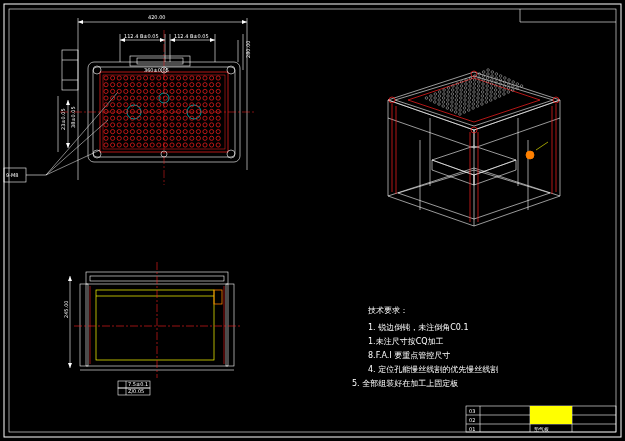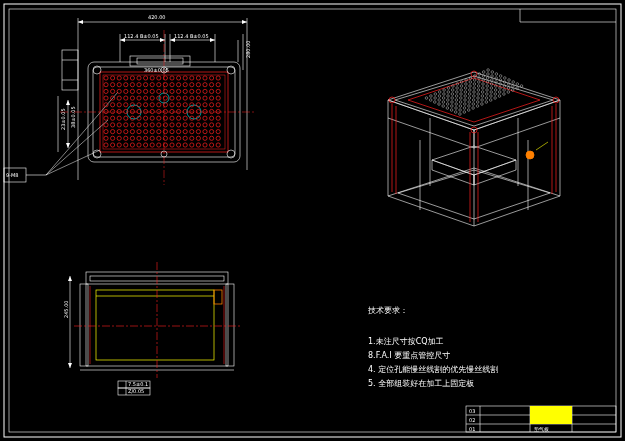--- a/index.html
+++ b/index.html
@@ -526,24 +526,25 @@
   <div class="txt" style="left:60px;top:130px;transform:rotate(-90deg);transform-origin:left top;">23±0.05</div>
   <div class="txt" style="left:70px;top:128px;transform:rotate(-90deg);transform-origin:left top;">38±0.05</div>
   <div class="txt" style="left:144px;top:67px;">360±0.05</div>
   <div class="txt" style="left:6px;top:172px;">9-M8</div>
 
   <div class="txt" style="left:63px;top:318px;transform:rotate(-90deg);transform-origin:left top;">245.00</div>
   <div class="txt" style="left:128px;top:381px;">7.5±0.1</div>
   <div class="txt" style="left:128px;top:388px;">Z/0.05</div>
 
   <div class="note" style="left:368px;top:305px;">技术要求：</div>
+  <div class="note" style="left:368px;top:322px;">1. 锐边倒钝，未注倒角C0.1</div>
   <div class="note" style="left:368px;top:336px;">1.未注尺寸按CQ加工</div>
   <div class="note" style="left:368px;top:350px;">8.F.A.I 要重点管控尺寸</div>
   <div class="note" style="left:368px;top:364px;">4. 定位孔能慢丝线割的优先慢丝线割</div>
-  <div class="note" style="left:368px;top:378px;">5. 全部组装好在加工上固定板</div>
+  <div class="note" style="left:352px;top:378px;">5. 全部组装好在加工上固定板</div>
 
   <svg width="625" height="441">
     <g stroke="#ffffff" stroke-width="0.6" fill="none">
       <rect x="466" y="406" width="150" height="26"></rect>
       <line x1="466" y1="415" x2="616" y2="415"></line>
       <line x1="466" y1="424" x2="616" y2="424"></line>
       <line x1="480" y1="406" x2="480" y2="432"></line>
       <line x1="530" y1="406" x2="530" y2="432"></line>
       <line x1="572" y1="406" x2="572" y2="432"></line>
     </g>

